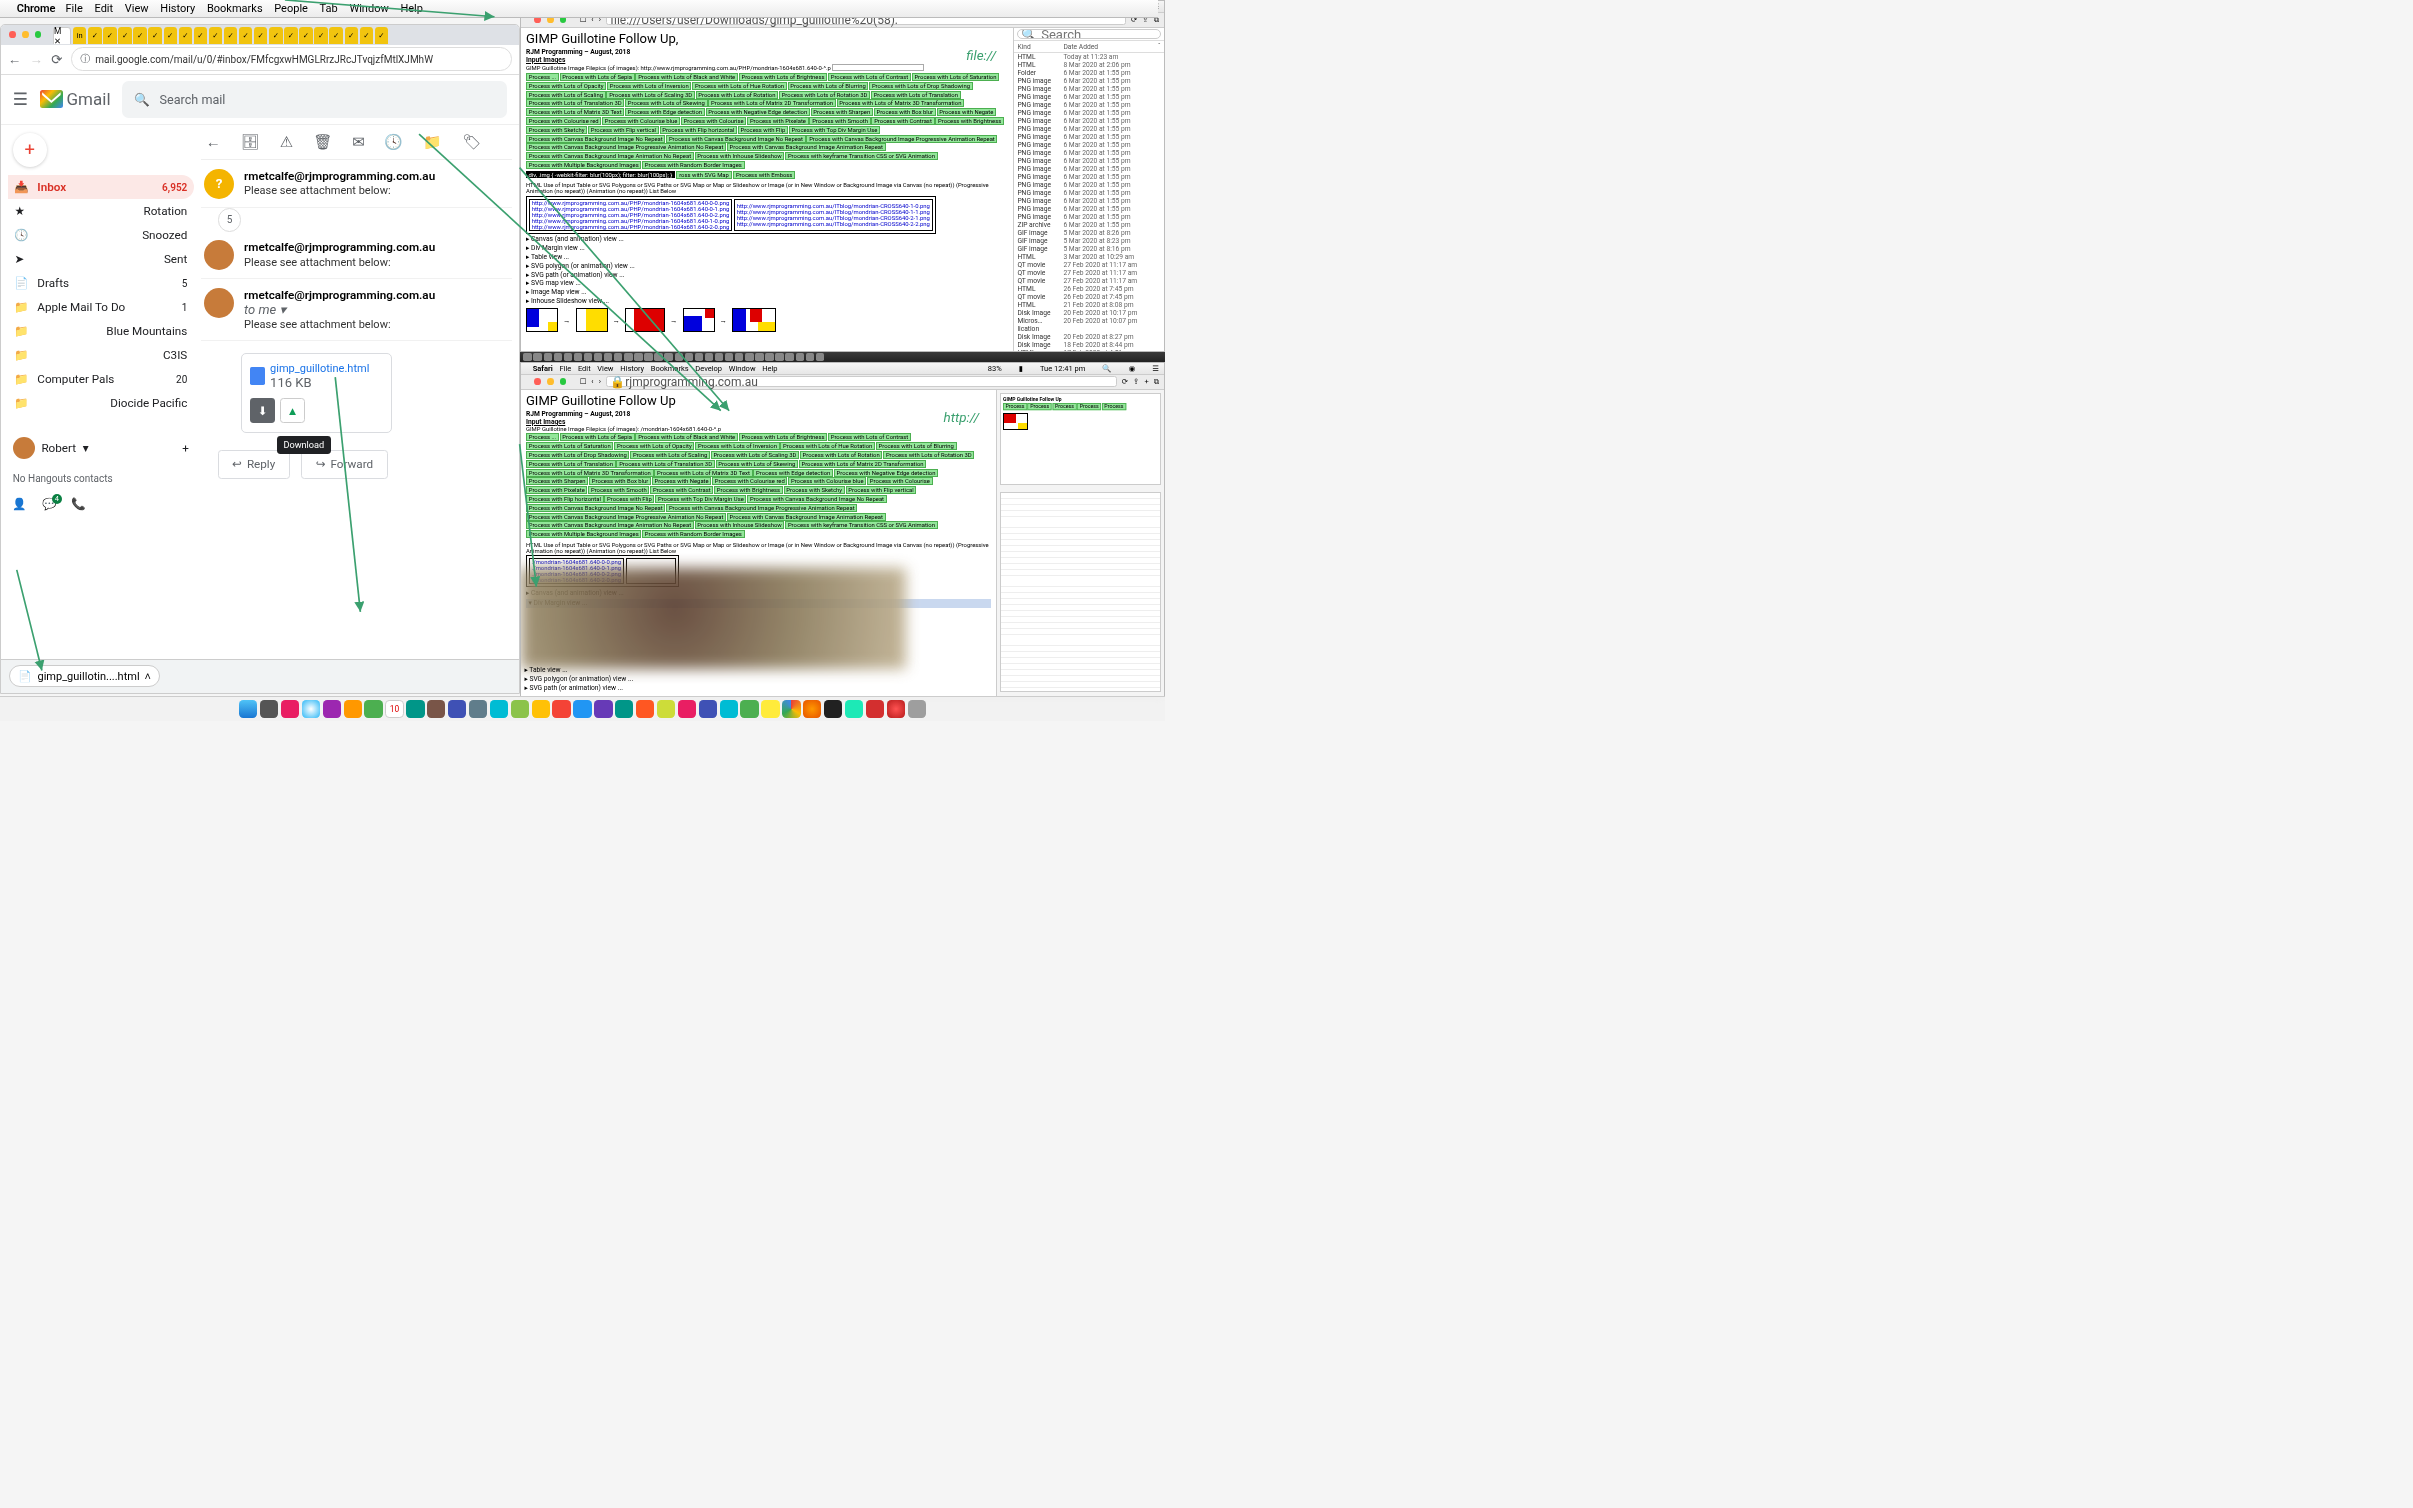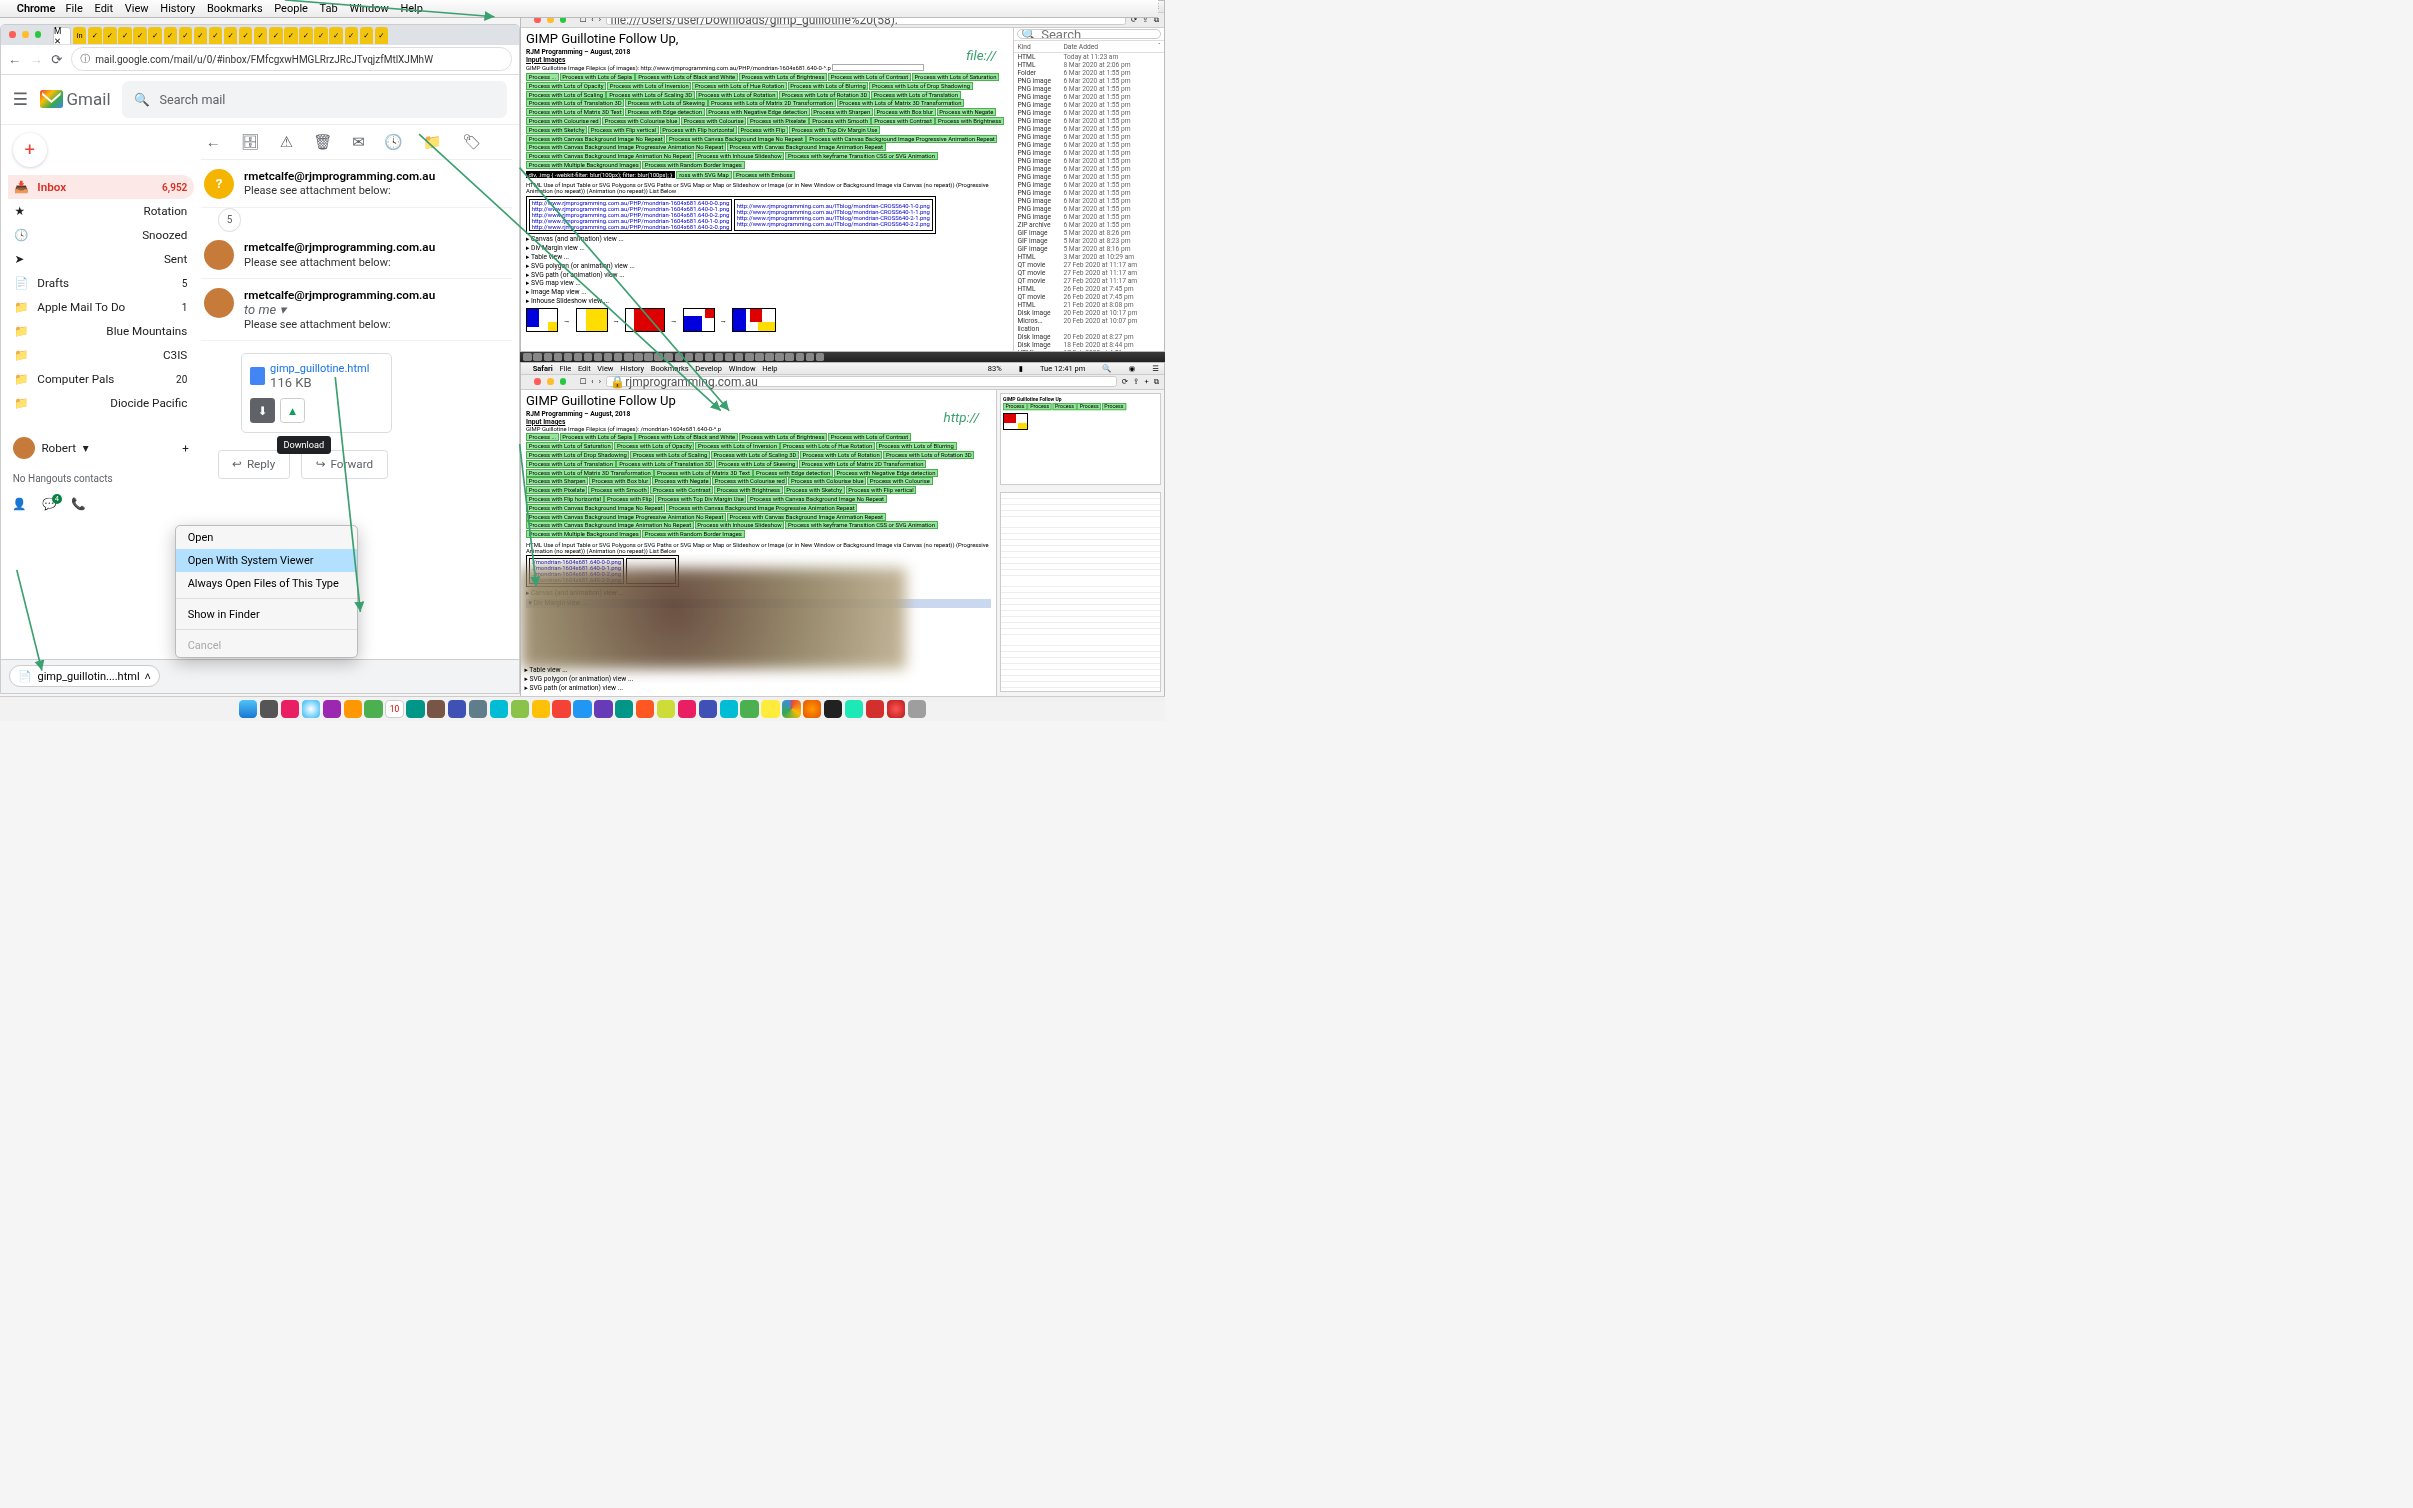--- a/index.html
+++ b/index.html
@@ -327,29 +327,20 @@
             <span>Reply</span>
           </div>
         <div class="reply-btn">
             <span>↪</span>
             <span>Forward</span>
           </div>
       </div>
     </div>
   </div>
 
-  <div class="ctx-menu">
-    <div class="ci">Open</div>
-    <div class="ci hl">Open With System Viewer</div>
-    <div class="ci">Always Open Files of This Type</div>
-    <hr>
-    <div class="ci">Show in Finder</div>
-    <hr>
-    <div class="ci disabled">Cancel</div>
-  </div>
 
   <div class="dl-bar">
     <div class="dl-chip">
       <span>📄</span>
       <span>gimp_guillotin....html</span>
       <span>˄</span>
     </div>
     <div class="spacer"></div>
   </div>
 </div>

